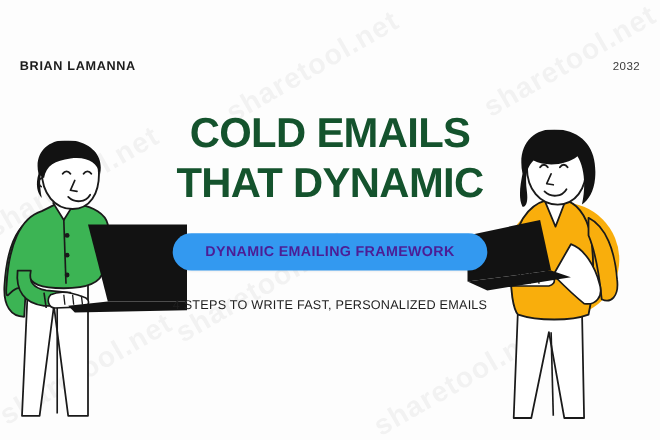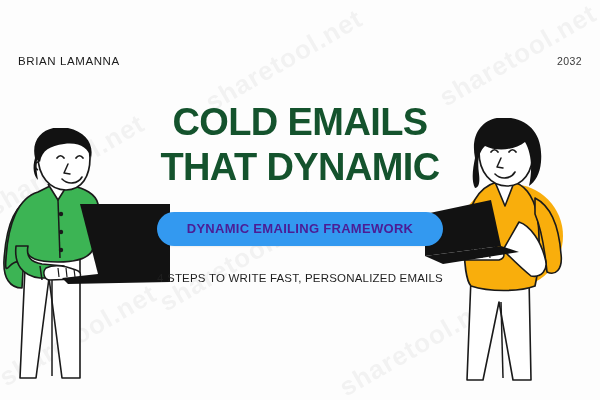--- a/index.html
+++ b/index.html
@@ -35,21 +35,21 @@
     white-space: nowrap;
     user-select: none;
   }
 
   
   .author {
     position: absolute;
     left: 18px;
     top: 55px;
     font-size: 11.5px;
-    font-weight: 400;
+    font-weight: 700;
     letter-spacing: 0.6px;
     color: #1c1c1c;
     z-index: 12;
   }
   .year {
     position: absolute;
     right: 18px;
     top: 55px;
     font-size: 10.5px;
     font-weight: 400;

